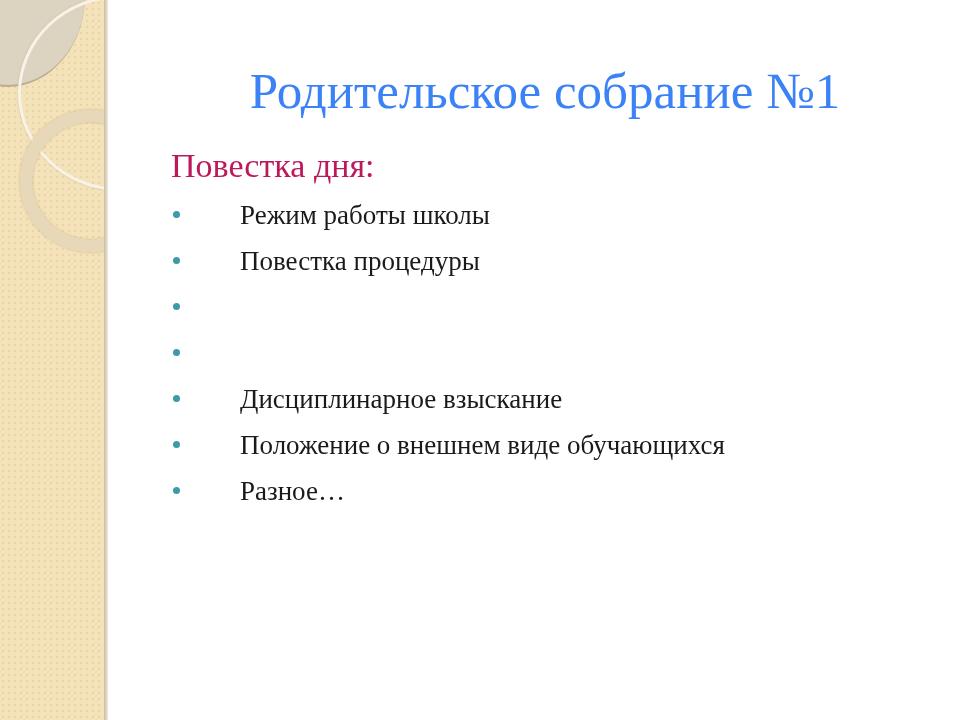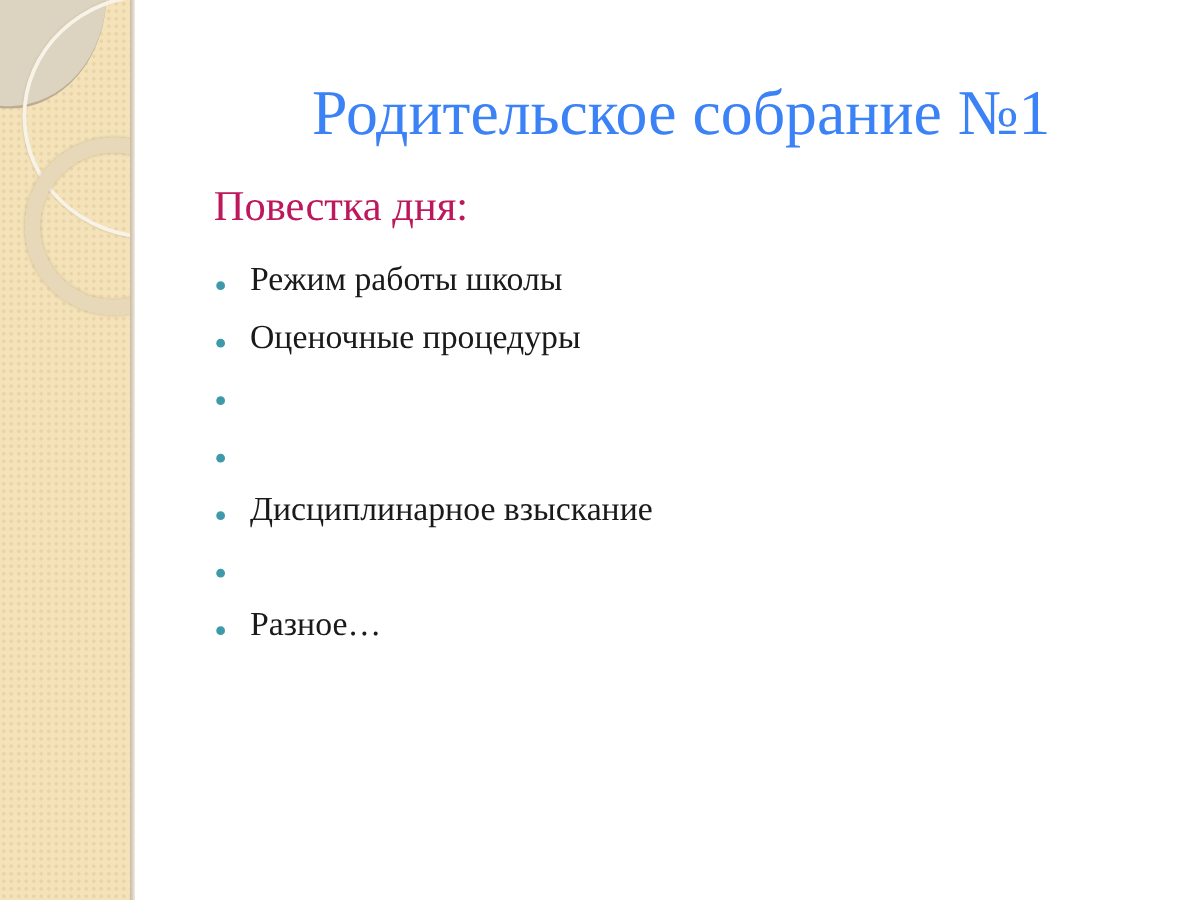--- a/index.html
+++ b/index.html
@@ -17,21 +17,21 @@
   .ring { position: absolute; border-radius: 50%; }
   .ring-grey { left: -70px; top: -95px; width: 155px; height: 180px; background: #dcd3c0; border-bottom: 2px solid #b9ad94; }
   .ring-big { left: 18px; top: -5px; width: 200px; height: 190px; border: 3px solid #f8f3e8; box-shadow: 0 0 2px #c8b998; }
   .ring-small { left: 20px; top: 110px; width: 118px; height: 118px; border: 12px solid #e6d8b8; box-shadow: inset 0 0 3px #c6b48f, 0 0 3px #c6b48f; }
   .title {
     position: absolute; left: 200px; top: 62px; width: 690px;
     font-size: 51px; color: #3b82f6; text-align: center; white-space: nowrap;
   }
   .subtitle { position: absolute; left: 171px; top: 147px; font-size: 34px; color: #be185d; }
   .list { position: absolute; left: 171px; top: 200px; margin: 0; padding: 0; list-style: none; }
-  .item { height: 46px; display: flex; align-items: center; font-size: 27px; color: #1a1a1a; white-space: nowrap; }
+  .item { height: 46px; display: flex; align-items: flex-start; font-size: 27px; color: #1a1a1a; white-space: nowrap; gap: 40px; }
   .bullet { width: 7px; height: 7px; border-radius: 50%; background: #3e9aaa; margin: 11px 20px 0 2px; flex: none; }
 </style>
 </head>
 <body>
 
 <div class="sidebar">
   <div class="ring ring-grey"></div>
   <div class="ring ring-big"></div>
   <div class="ring ring-small"></div>
 </div>
@@ -40,32 +40,33 @@
 <div class="title">Родительское собрание №1</div>
 <div class="subtitle">Повестка дня:</div>
 
 <ul class="list">
   <li class="item">
       <span class="bullet"></span>
       <span>Режим работы школы</span>
     </li>
   <li class="item">
       <span class="bullet"></span>
-      <span>Оценочные процедуры</span>
+      <span>Повестка процедуры</span>
     </li>
   <li class="item">
       <span class="bullet"></span>
     </li>
   <li class="item">
       <span class="bullet"></span>
     </li>
   <li class="item">
       <span class="bullet"></span>
       <span>Дисциплинарное взыскание</span>
     </li>
   <li class="item">
       <span class="bullet"></span>
+      <span>Положение о внешнем виде обучающихся</span>
     </li>
   <li class="item">
       <span class="bullet"></span>
       <span>Разное…</span>
     </li>
 </ul>
 
 </body></html>

